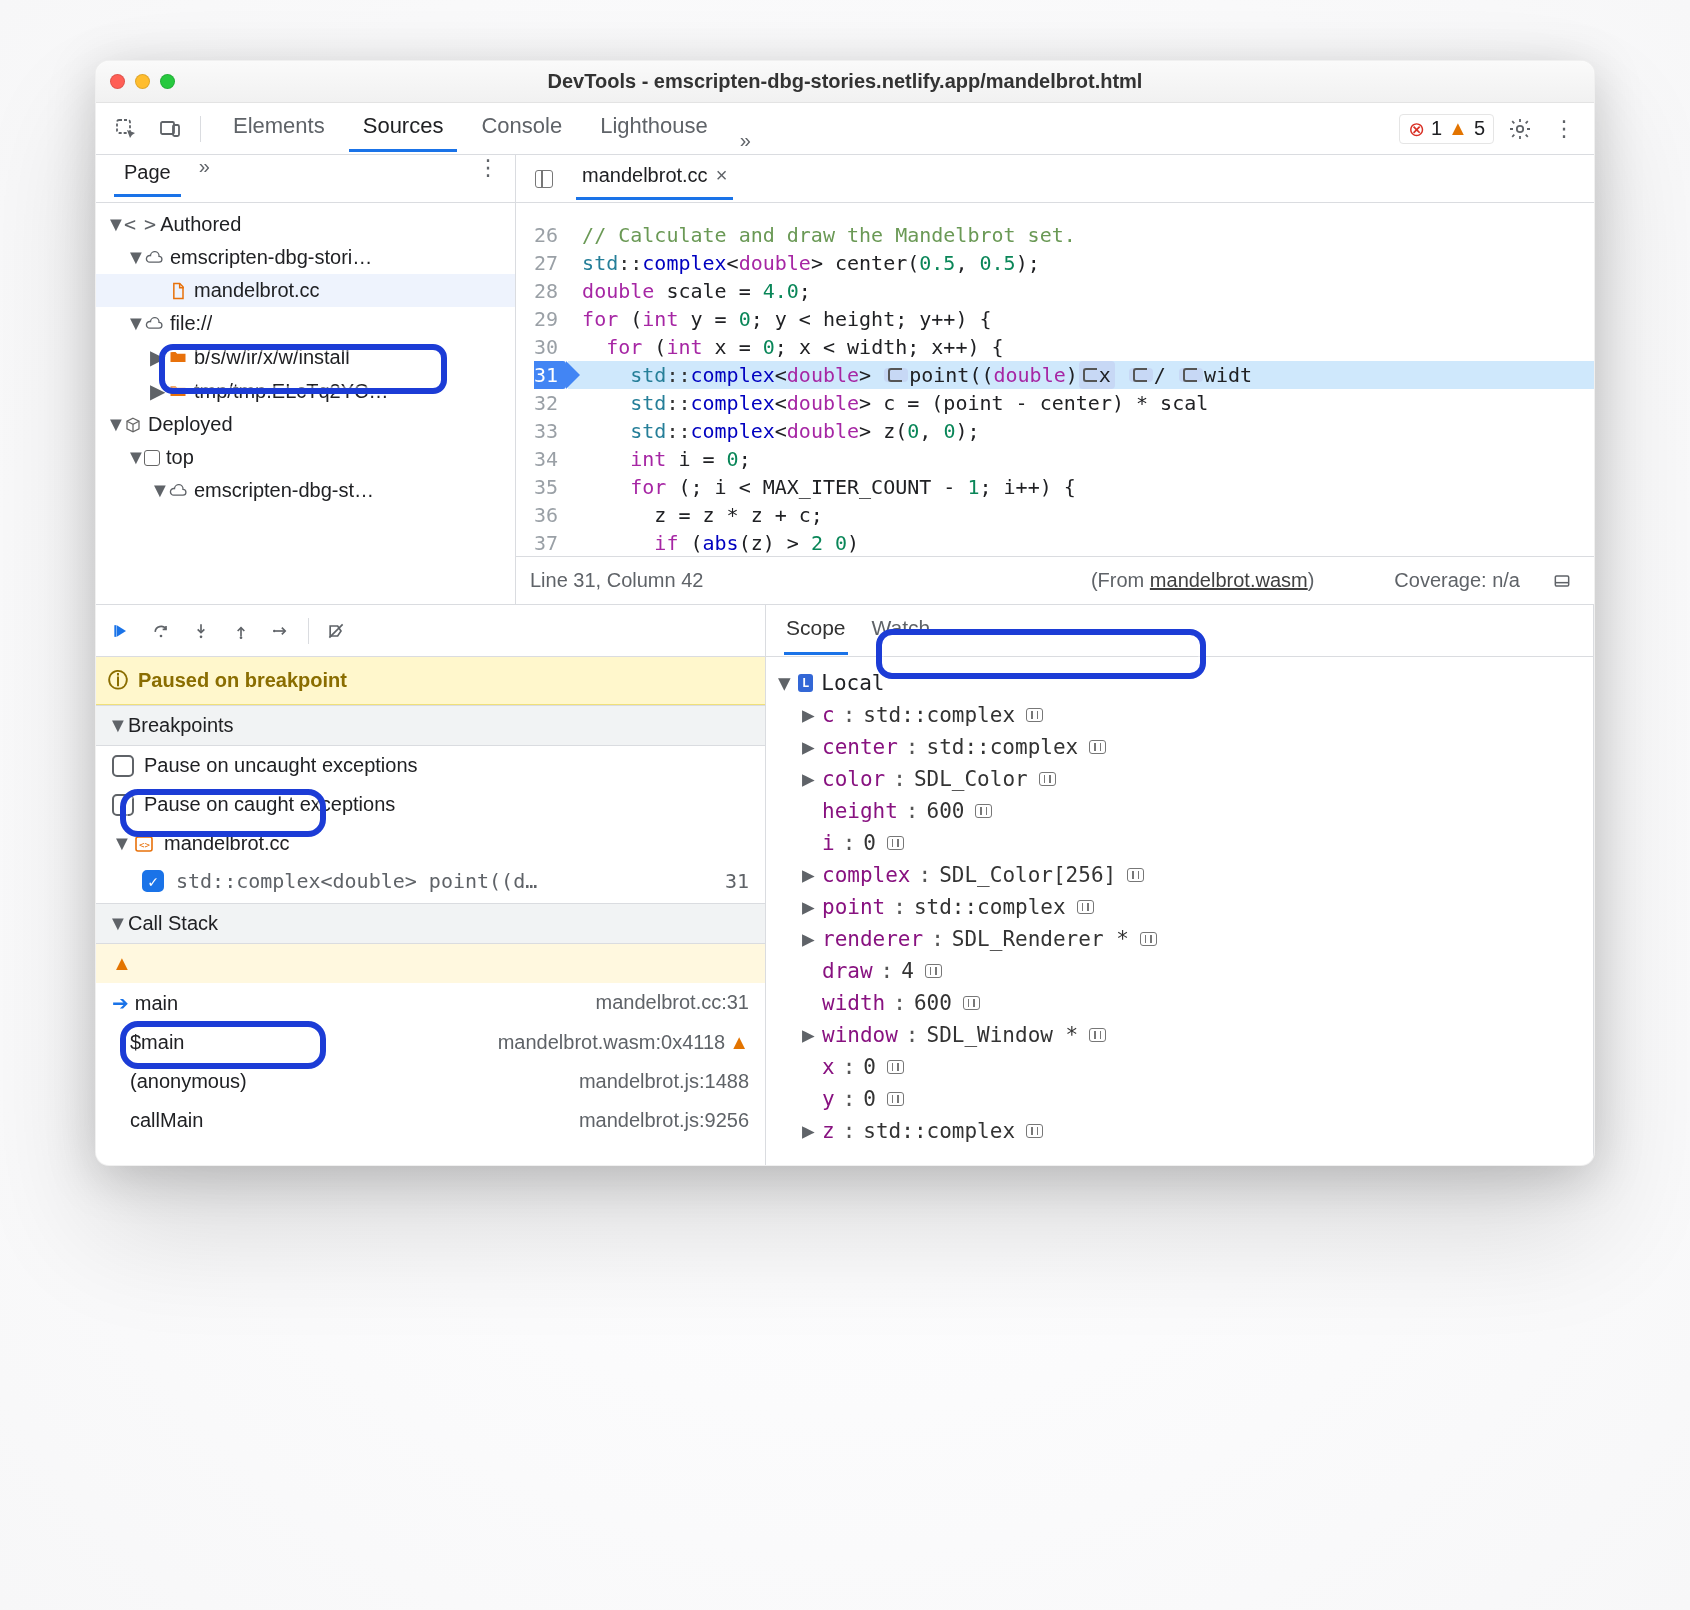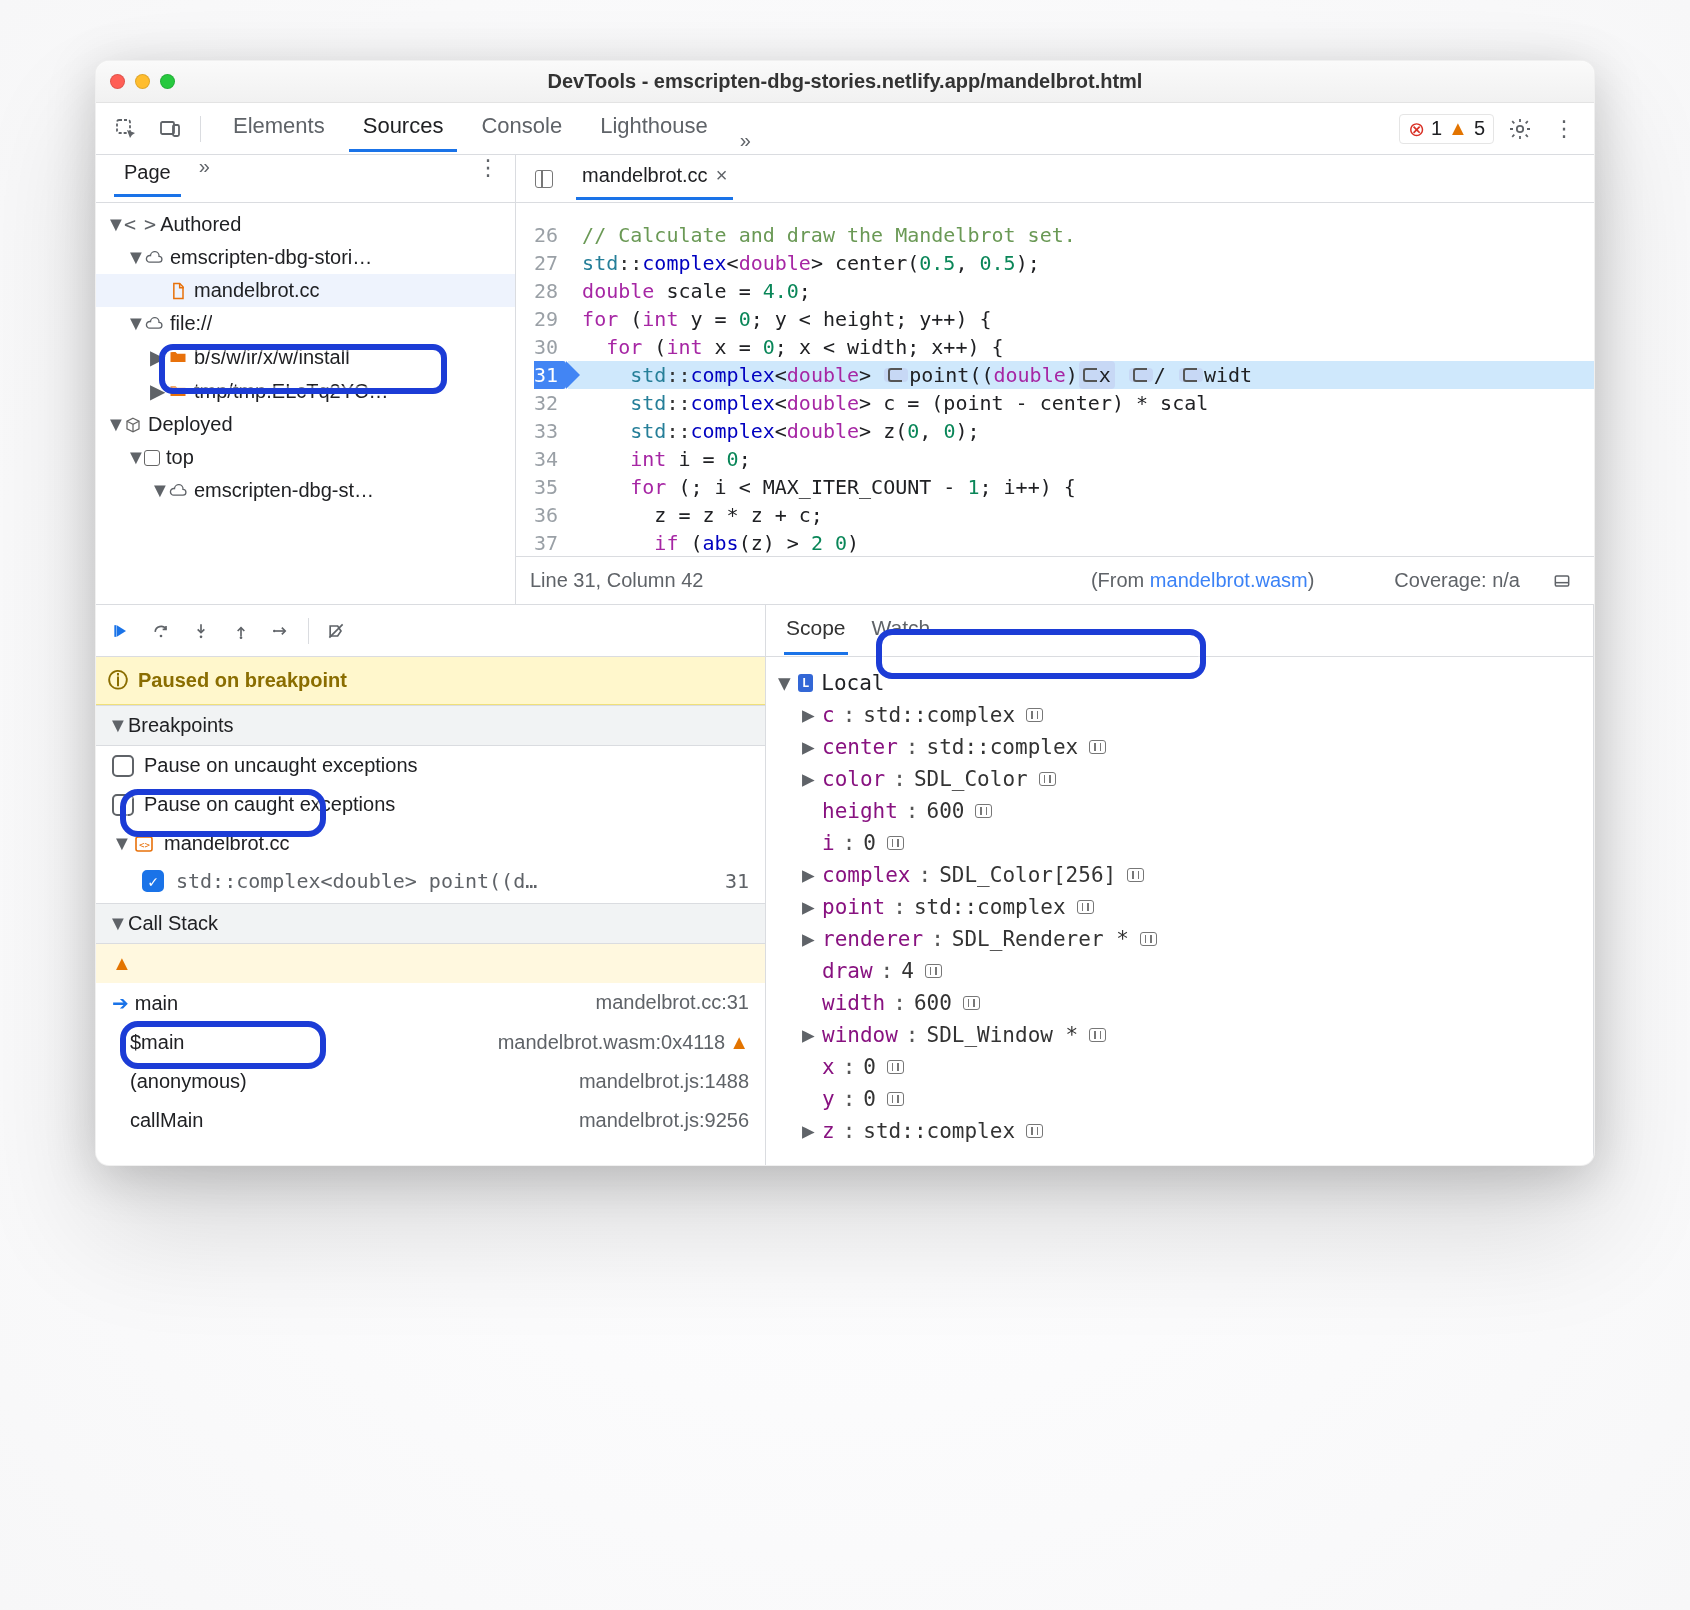--- a/index.html
+++ b/index.html
@@ -106,21 +106,21 @@
   .line.exec{background:var(--exec-line)}
   .tok-comment{color:#6a9955}
   .tok-key{color:#a626a4}
   .tok-type{color:#0000c0}
   .tok-num{color:#098658}
   .tok-op{color:#333}
   .tok-ns{color:#267f99}
   .dbg-chip{display:inline-flex;align-items:center;background:#c7d8f5;border-radius:4px;padding:0 4px;margin:0 1px;}
   .dbg-chip .det-ic{width:14px;height:14px;margin-right:2px;display:inline-block;border-left:2px solid #555;border-top:2px solid #555;border-right:2px solid #555;border-radius:3px 3px 0 0;transform:rotate(-90deg)}
   .src-foot { position:absolute; bottom:0; left:0; right:0; height:48px; border-top:1px solid var(--border); display:flex; align-items:center; gap:20px; padding:0 14px; background:#fff; color:#5f6368; font-size:20px;}
-  .linkish{color:#3b82f6;}
+  .linkish{color:#404040;text-decoration:underline}
   .push{flex:1}
   
   .dbg-toolbar { height:52px; border-bottom:1px solid var(--border); display:flex; align-items:center; gap:14px; padding:0 12px; }
   .dbg-toolbar .ic{width:26px;height:26px;color:#5f6368}
   .yellow-banner{background:#fff7cc;border-bottom:1px solid #f0e07a;padding:10px 12px;color:#8a6d00;font-weight:600;display:flex;align-items:center;gap:10px;font-size:20px}
   .section-h{background:#f1f3f4;border-top:1px solid var(--border);border-bottom:1px solid var(--border);padding:8px 12px;display:flex;align-items:center;gap:8px;font-size:20px}
   .chk-row{display:flex;align-items:center;gap:10px;padding:8px 16px;font-size:20px}
   .chk{width:22px;height:22px;border:2px solid #5f6368;border-radius:5px;display:inline-flex;align-items:center;justify-content:center}
   .chk.checked{background:#1a73e8;border-color:#1a73e8;color:#fff;font-size:16px}
   .bp-file{padding:8px 16px;display:flex;align-items:center;gap:10px}

